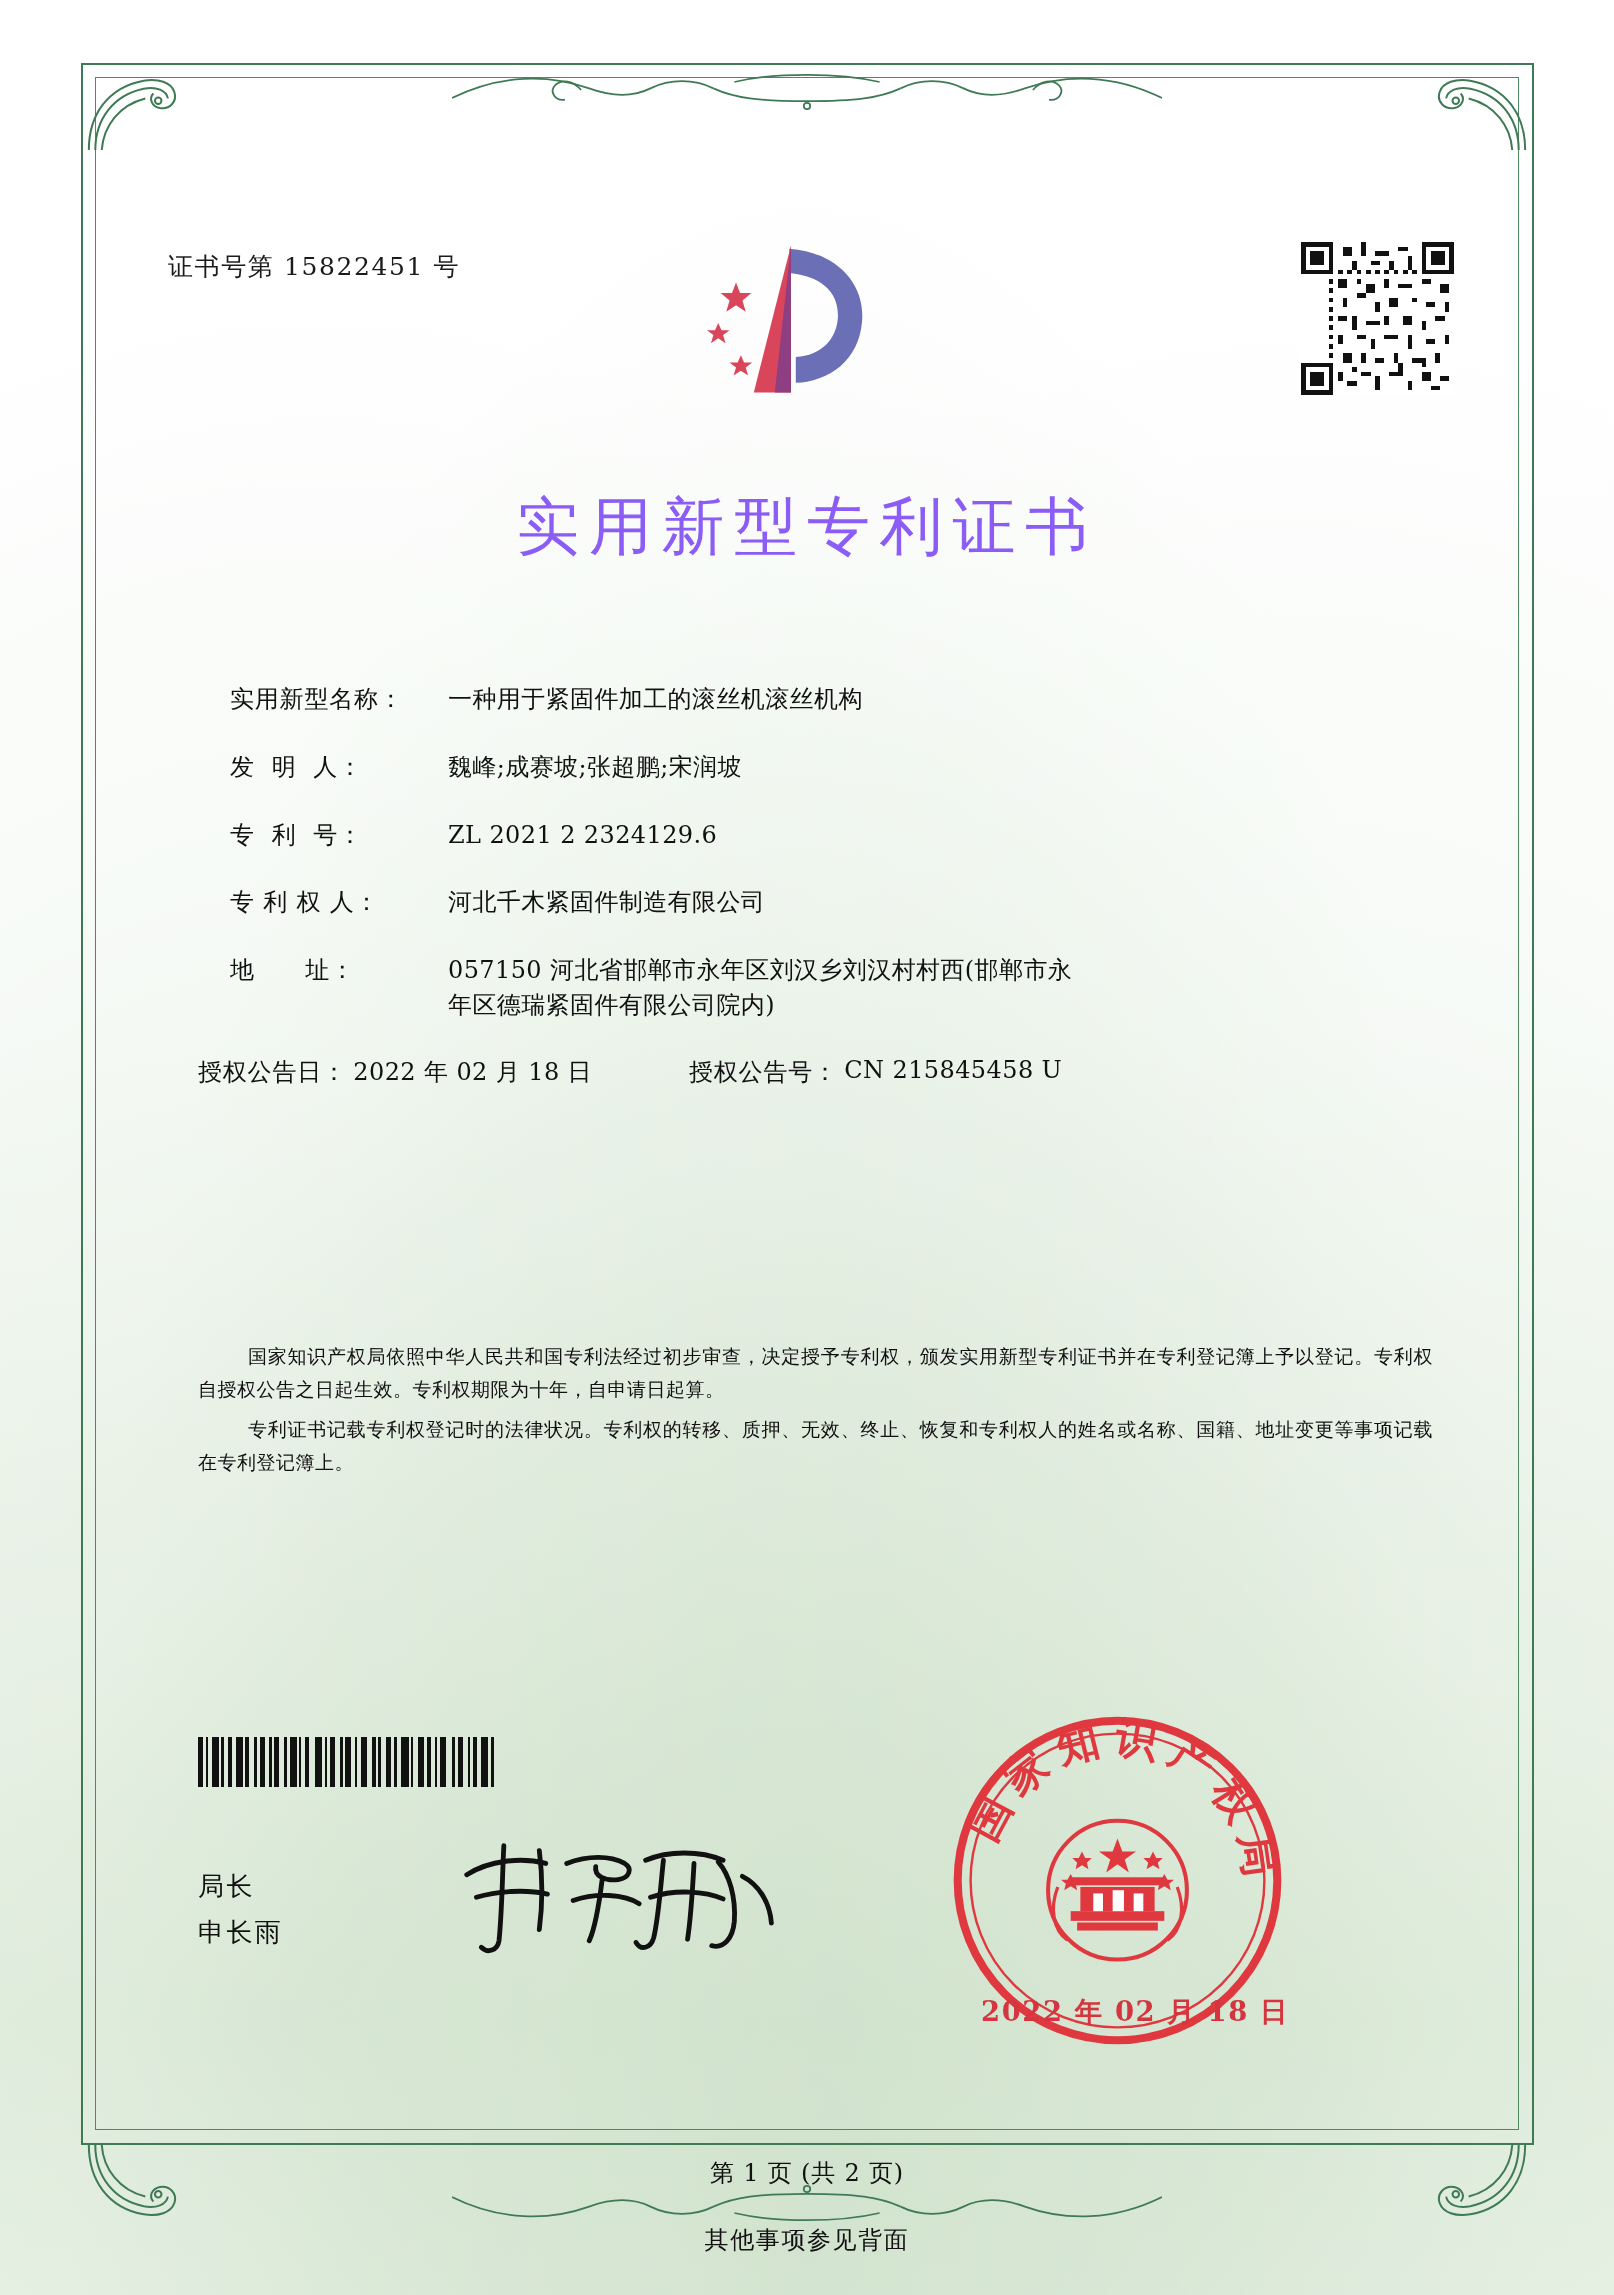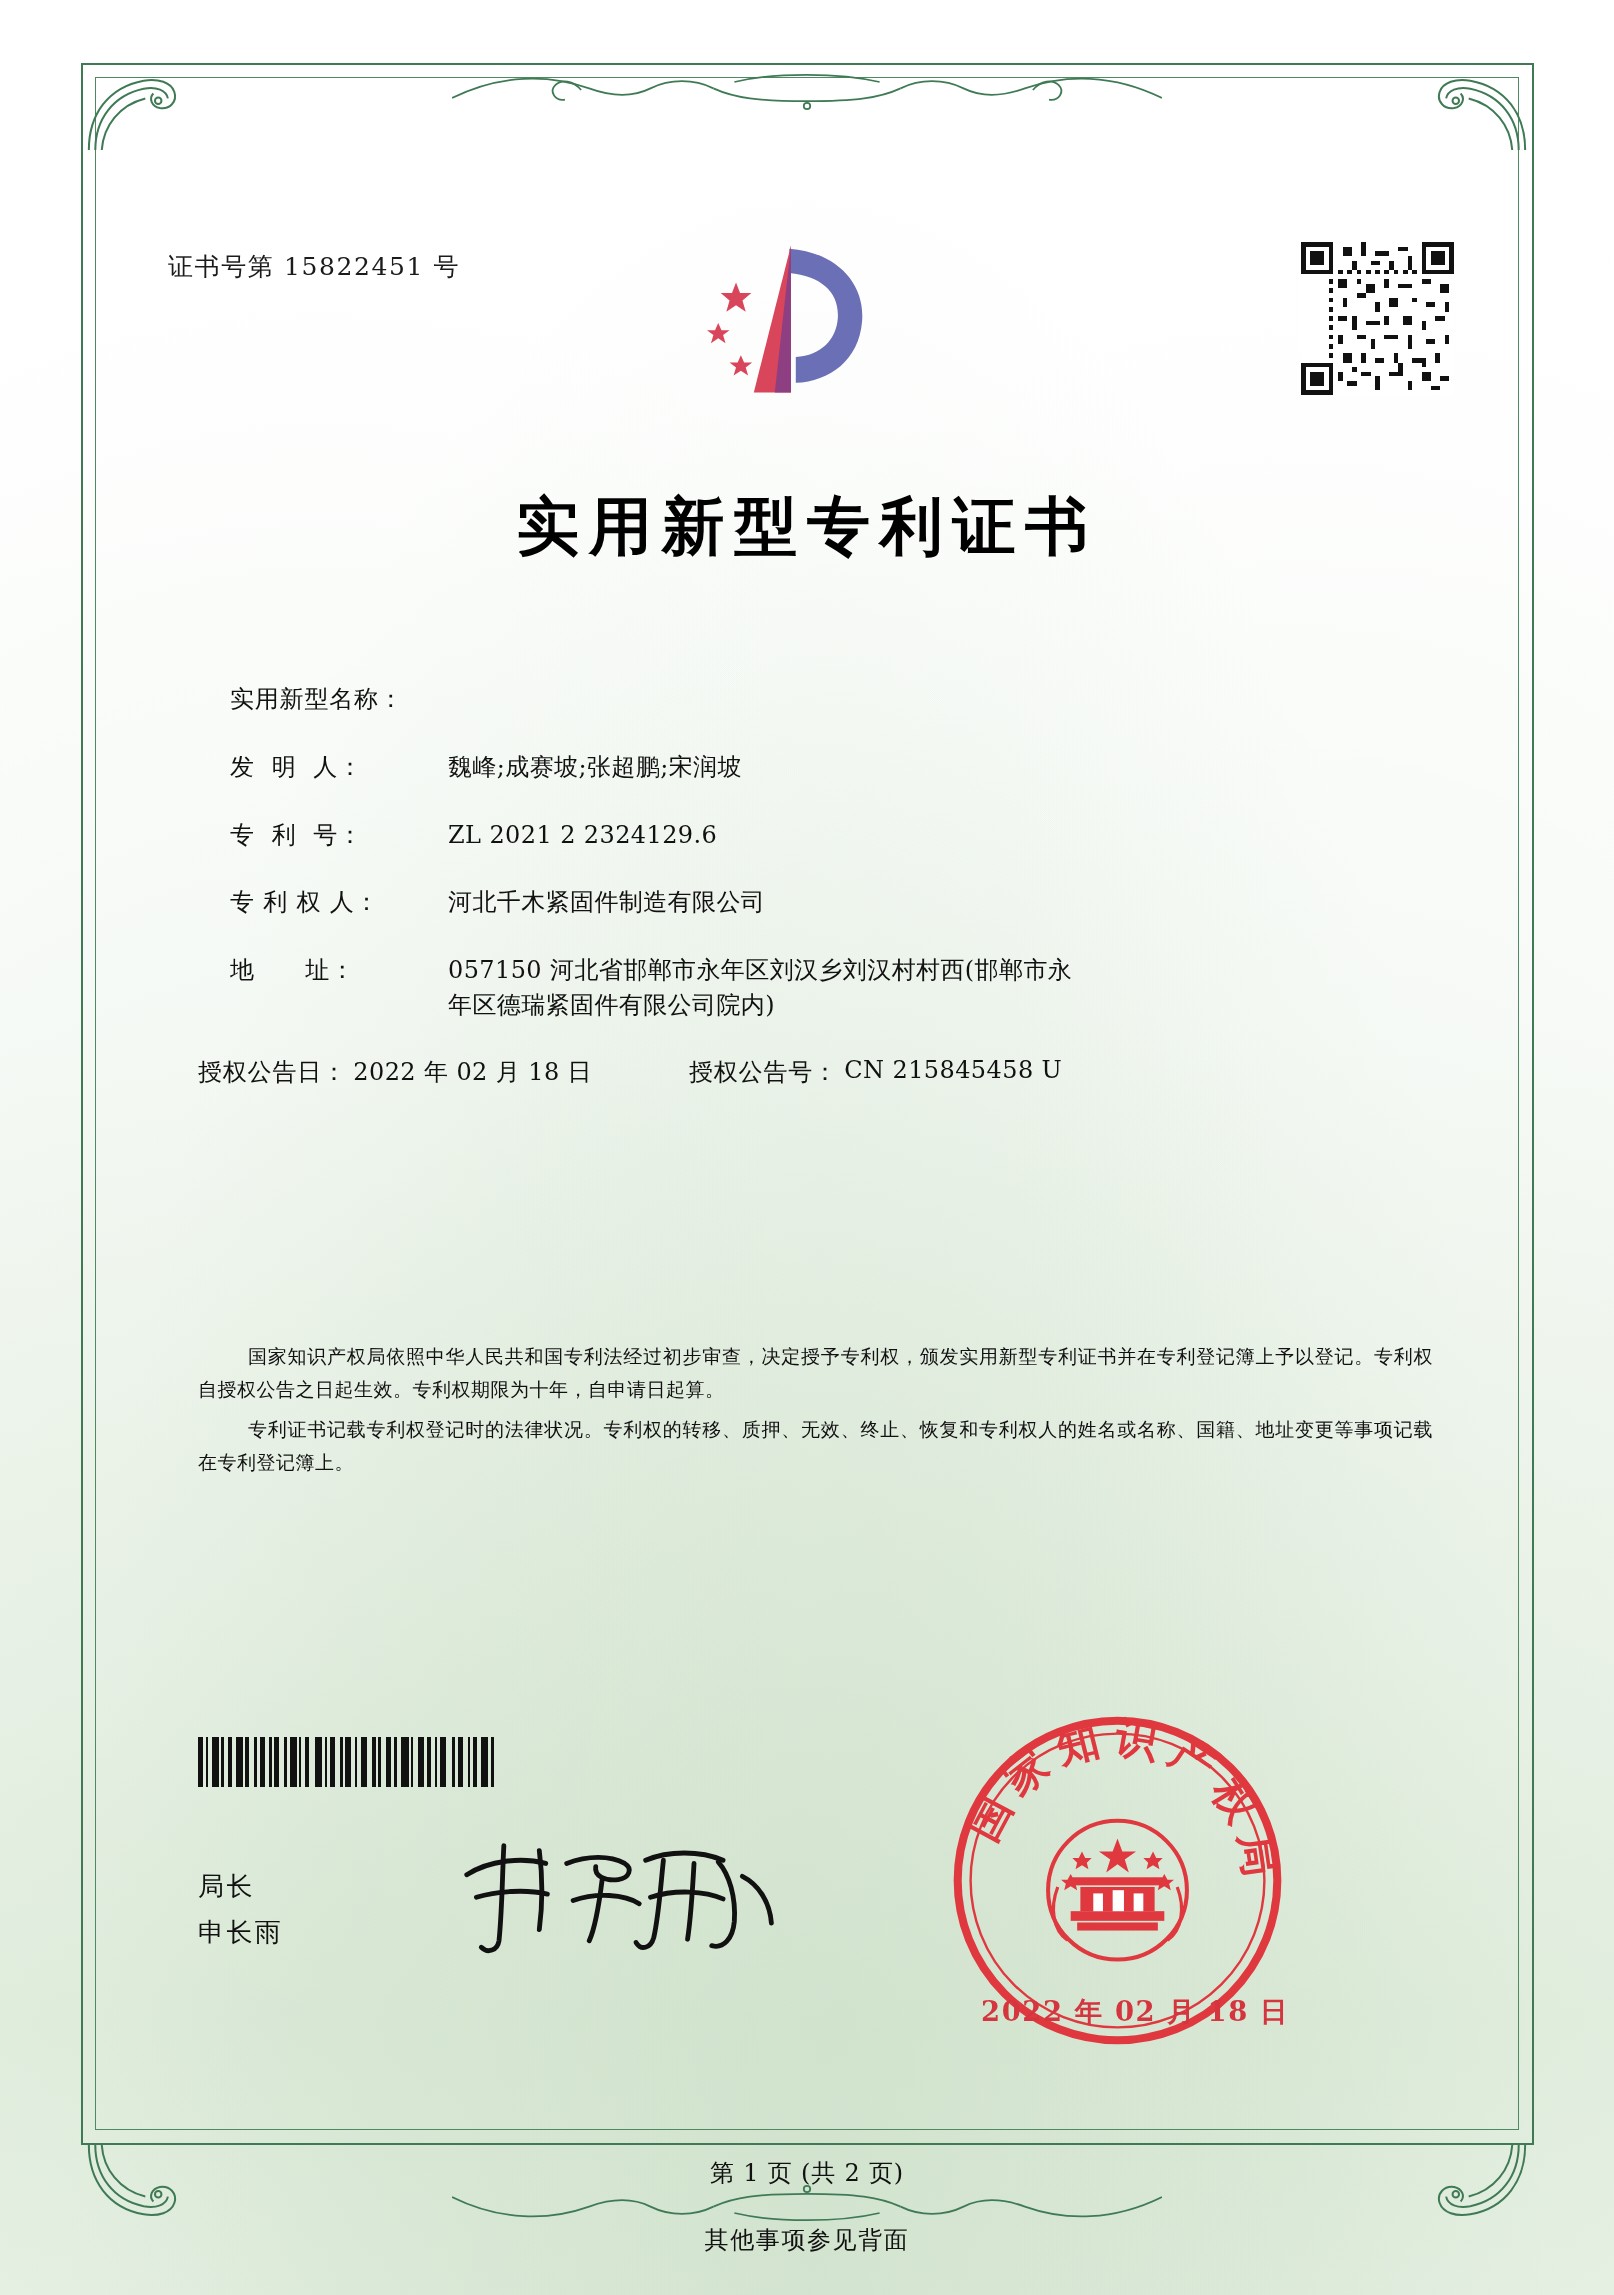--- a/index.html
+++ b/index.html
@@ -89,24 +89,24 @@
     position: absolute;
     right: 160px; top: 242px;
     width: 153px; height: 153px;
   }
 
   .title {
     position: absolute;
     left: 0; right: 0; top: 484px;
     text-align: center;
     font-family: "DejaVu Serif", "Liberation Serif", serif;
-    font-weight: bold;
+    font-weight: normal;
     font-size: 63px;
     letter-spacing: 9.7px;
-    color: #000000;
+    color: #8b5cf6;
   }
 
   
   .fields {
     position: absolute;
     left: 198px;
     top: 682px;
     width: 1235px;
     font-family: "DejaVu Serif", "Liberation Serif", serif;
     color: #111111;
@@ -419,20 +419,21 @@
           <rect x="21" y="26" width="1" height="2"></rect>
       </g>
     </svg>
   </div>
 
   <div class="title">实用新型专利证书</div>
 
   <div class="fields">
     <div class="field-row">
       <div class="field-label">实用新型名称：</div>
+      <div class="field-value">一种用于紧固件加工的滚丝机滚丝机构</div>
     </div>
     <div class="field-row">
       <div class="field-label">发  明  人：</div>
       <div class="field-value">魏峰;成赛坡;张超鹏;宋润坡</div>
     </div>
     <div class="field-row">
       <div class="field-label">专  利  号：</div>
       <div class="field-value">ZL 2021 2 2324129.6</div>
     </div>
     <div class="field-row">

